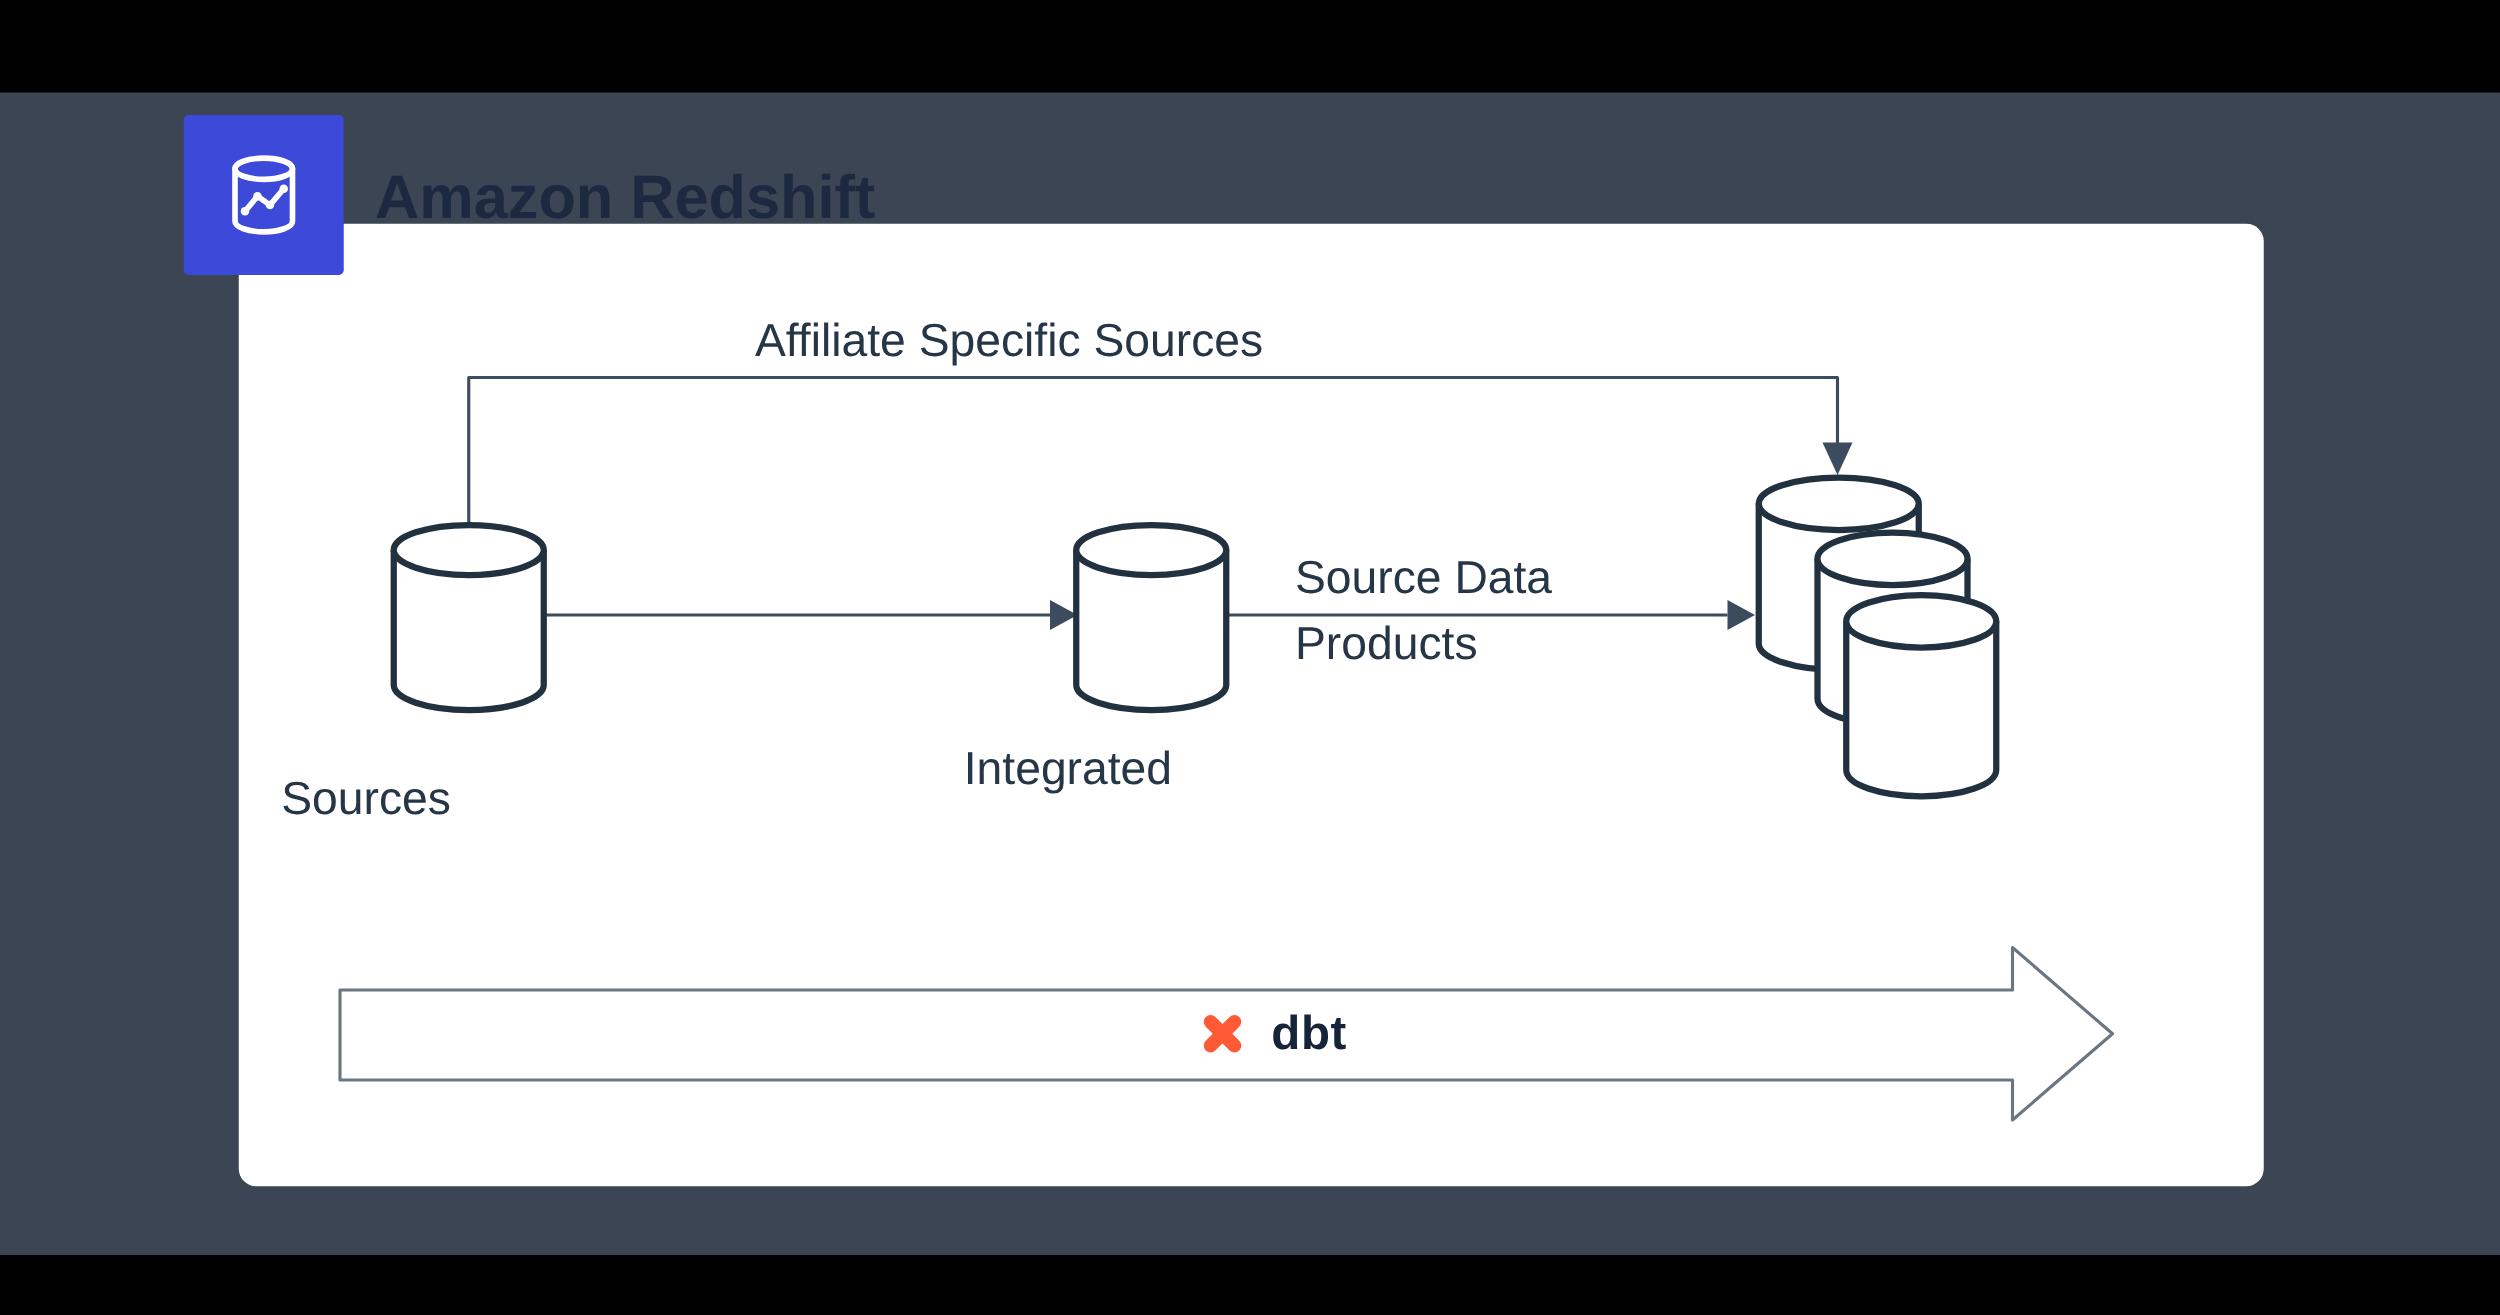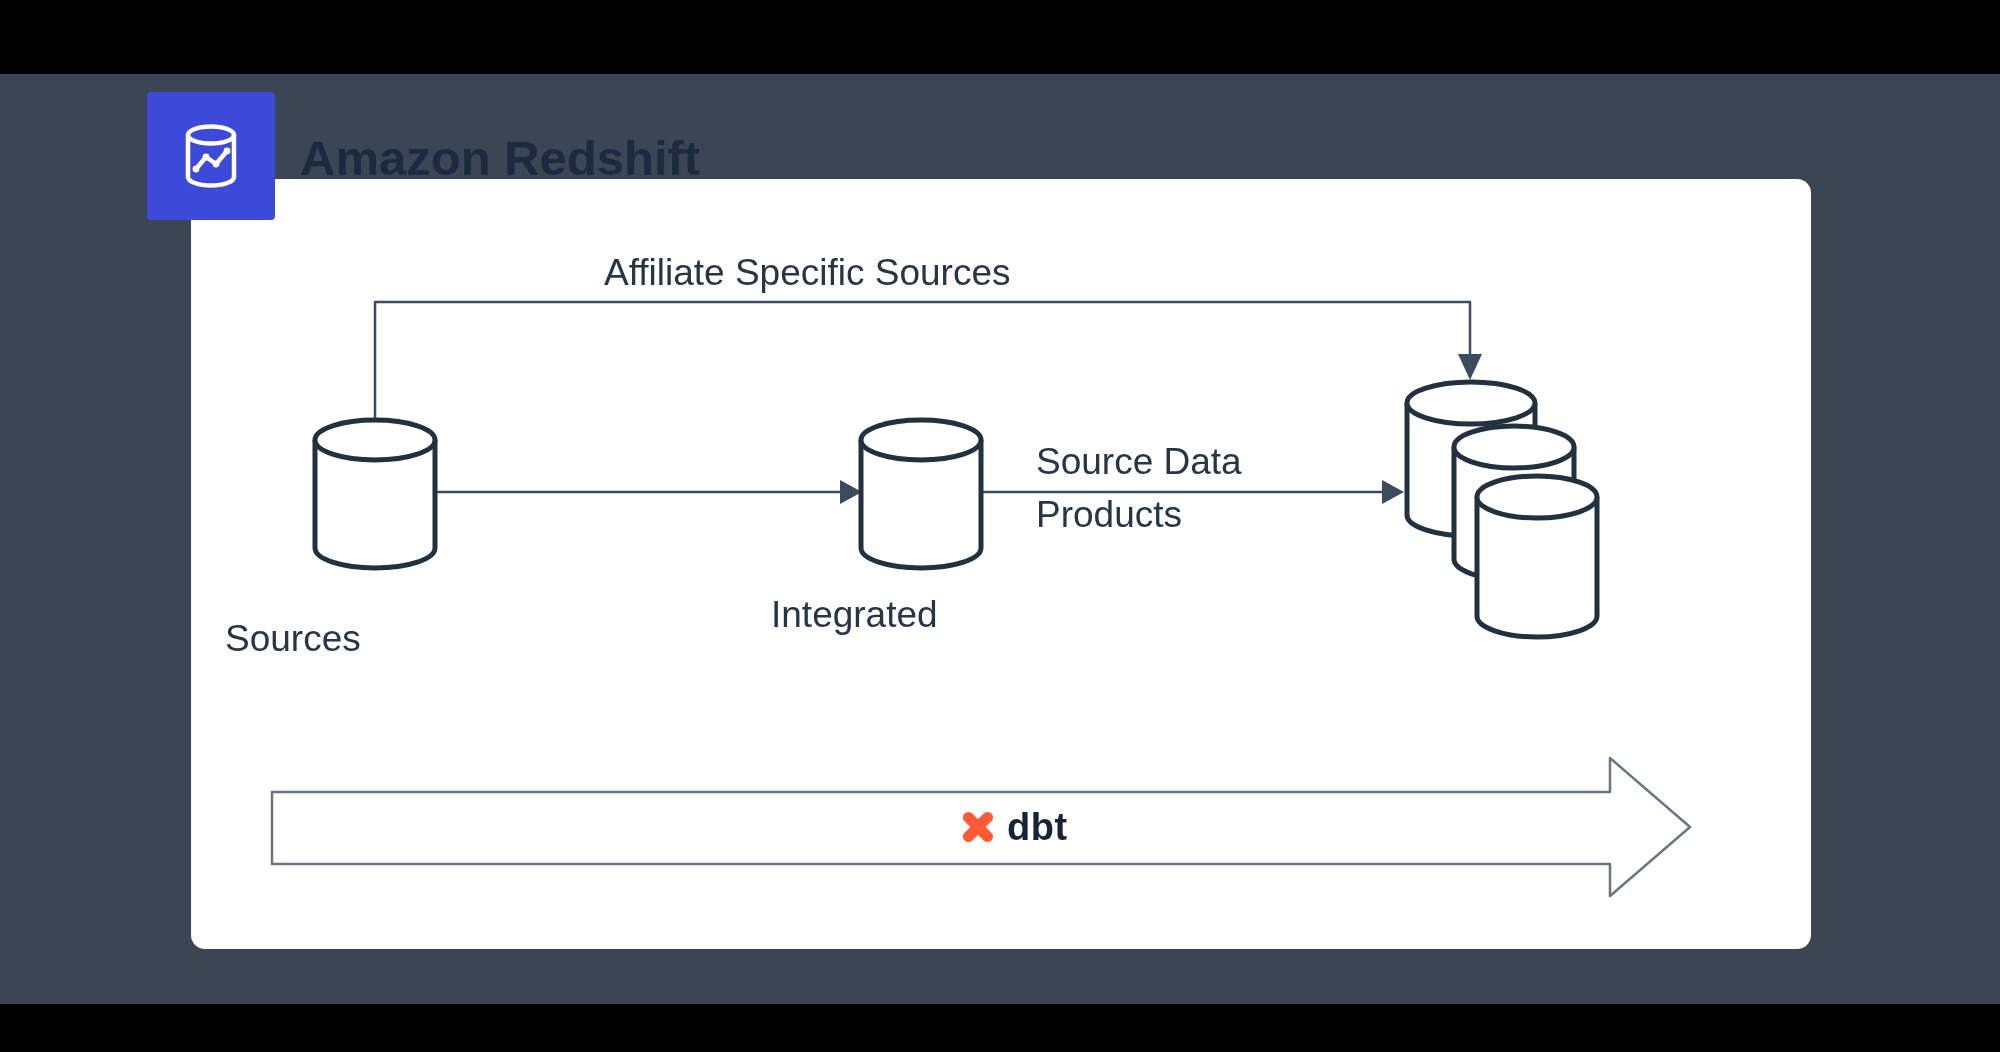--- a/index.html
+++ b/index.html
@@ -83,21 +83,21 @@
     line-height: 1.42;
   }
 
   #dbt-logo {
     position: absolute;
     left: 955px;
     top: 801px;
     height: 52px;
     display: flex;
     align-items: center;
-    gap: 6px;
+    gap: 16px;
   }
   #dbt-text {
     font-size: 38px;
     font-weight: 700;
     color: #16243a;
     letter-spacing: 0.5px;
   }
 </style>
 </head>
 <body>

